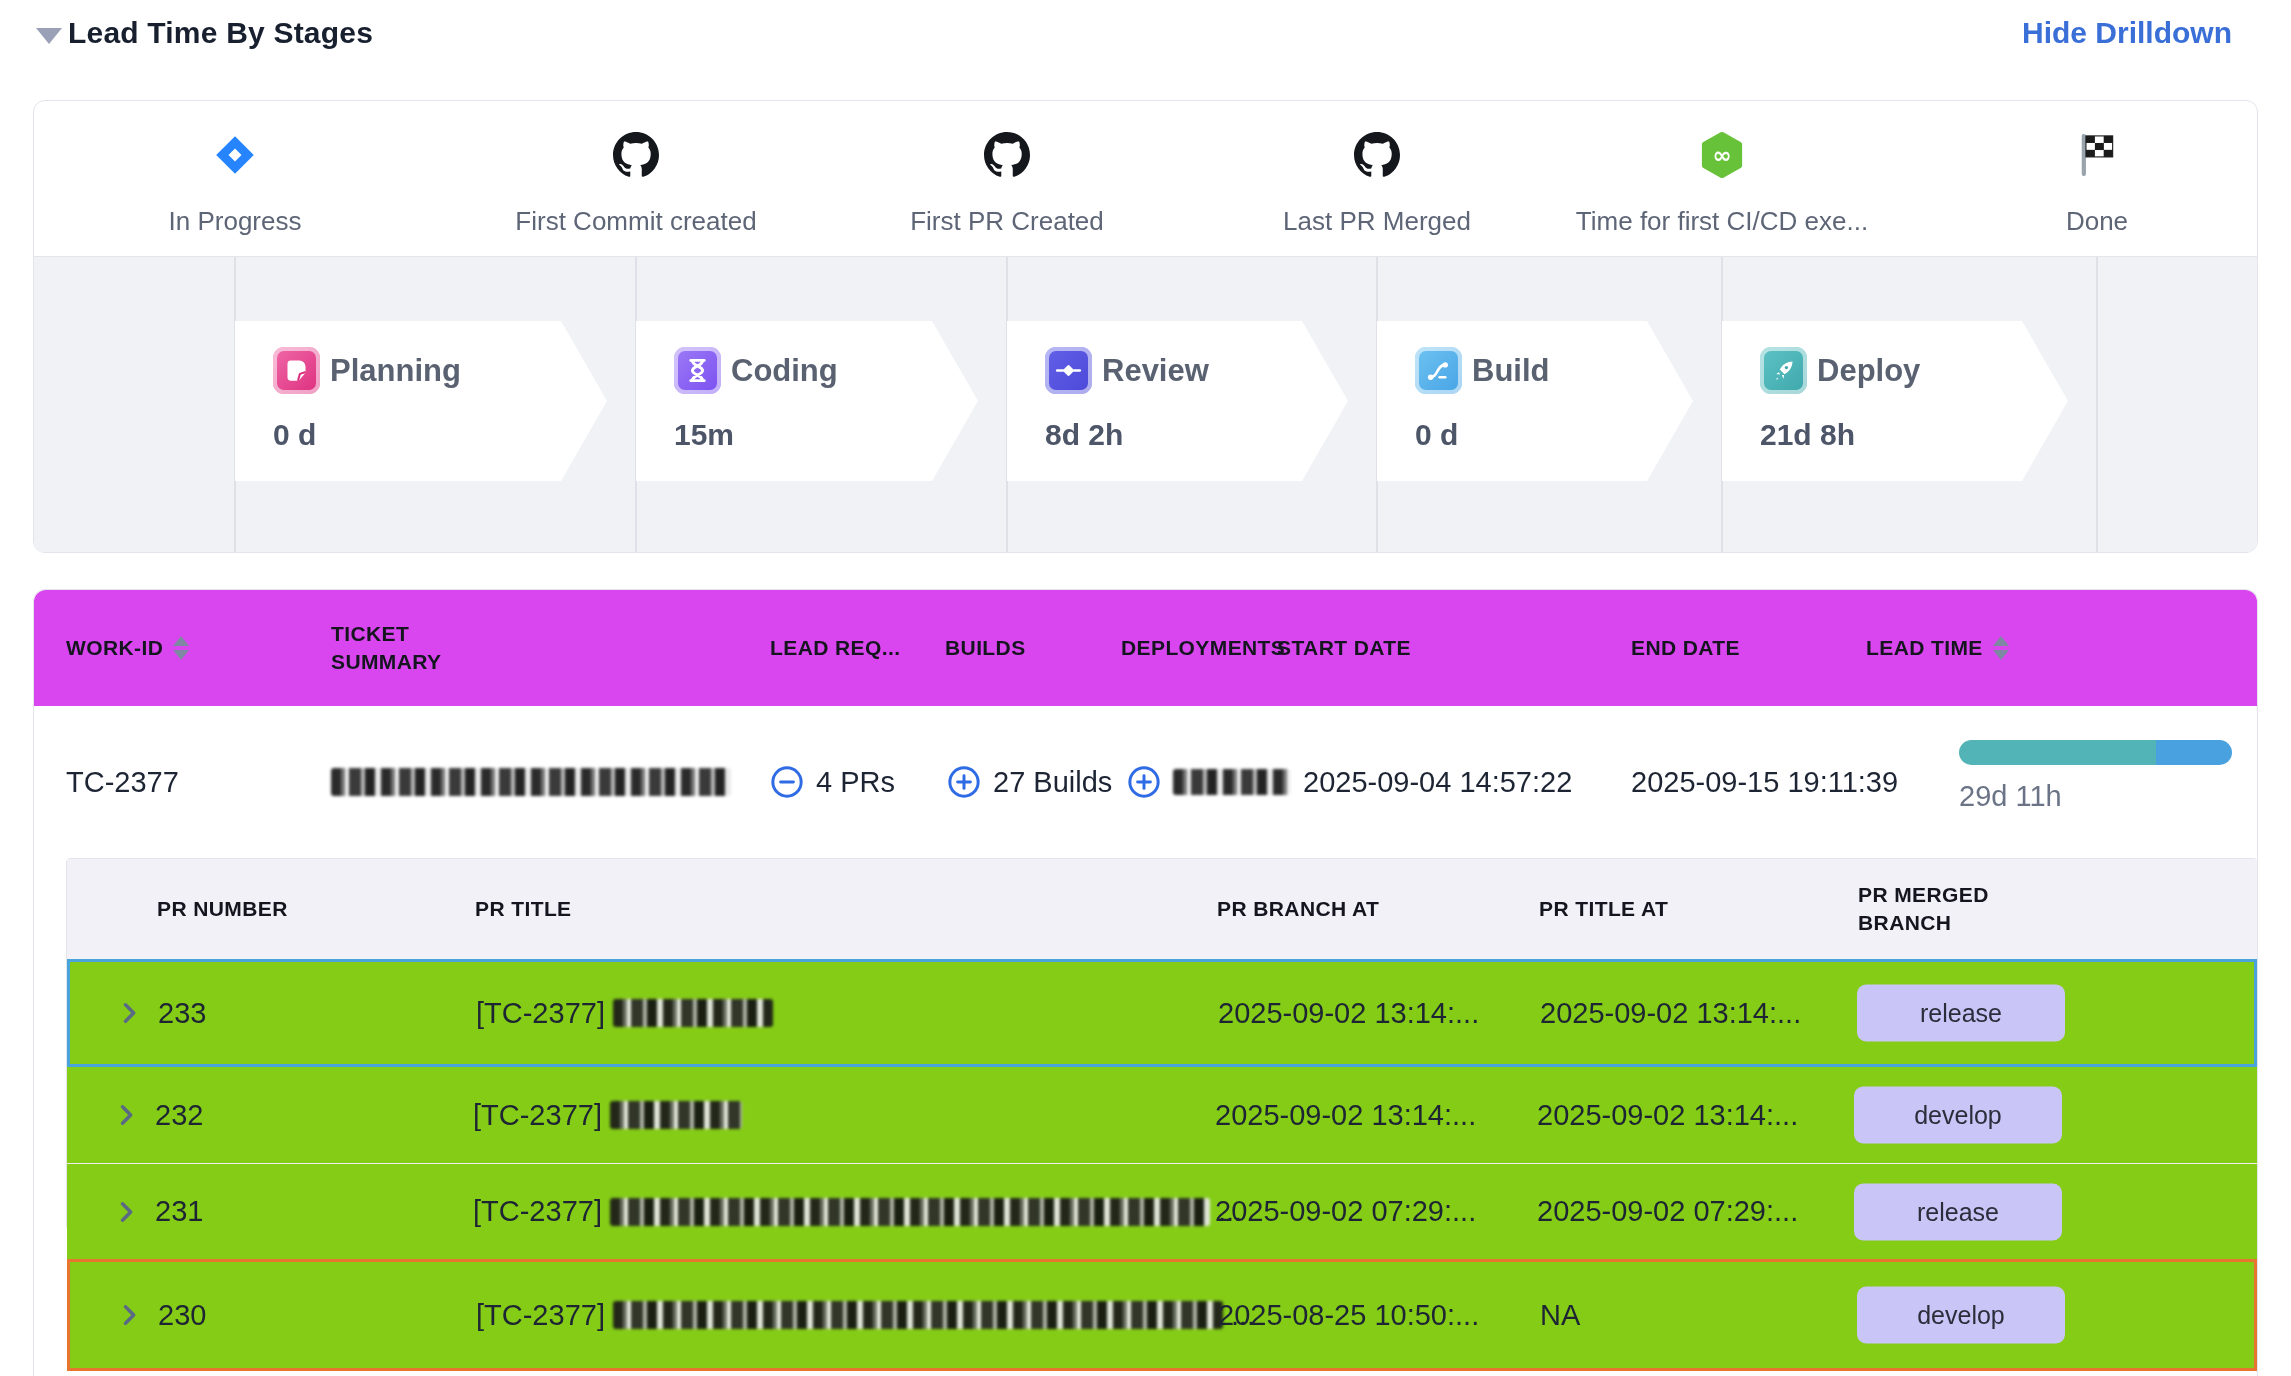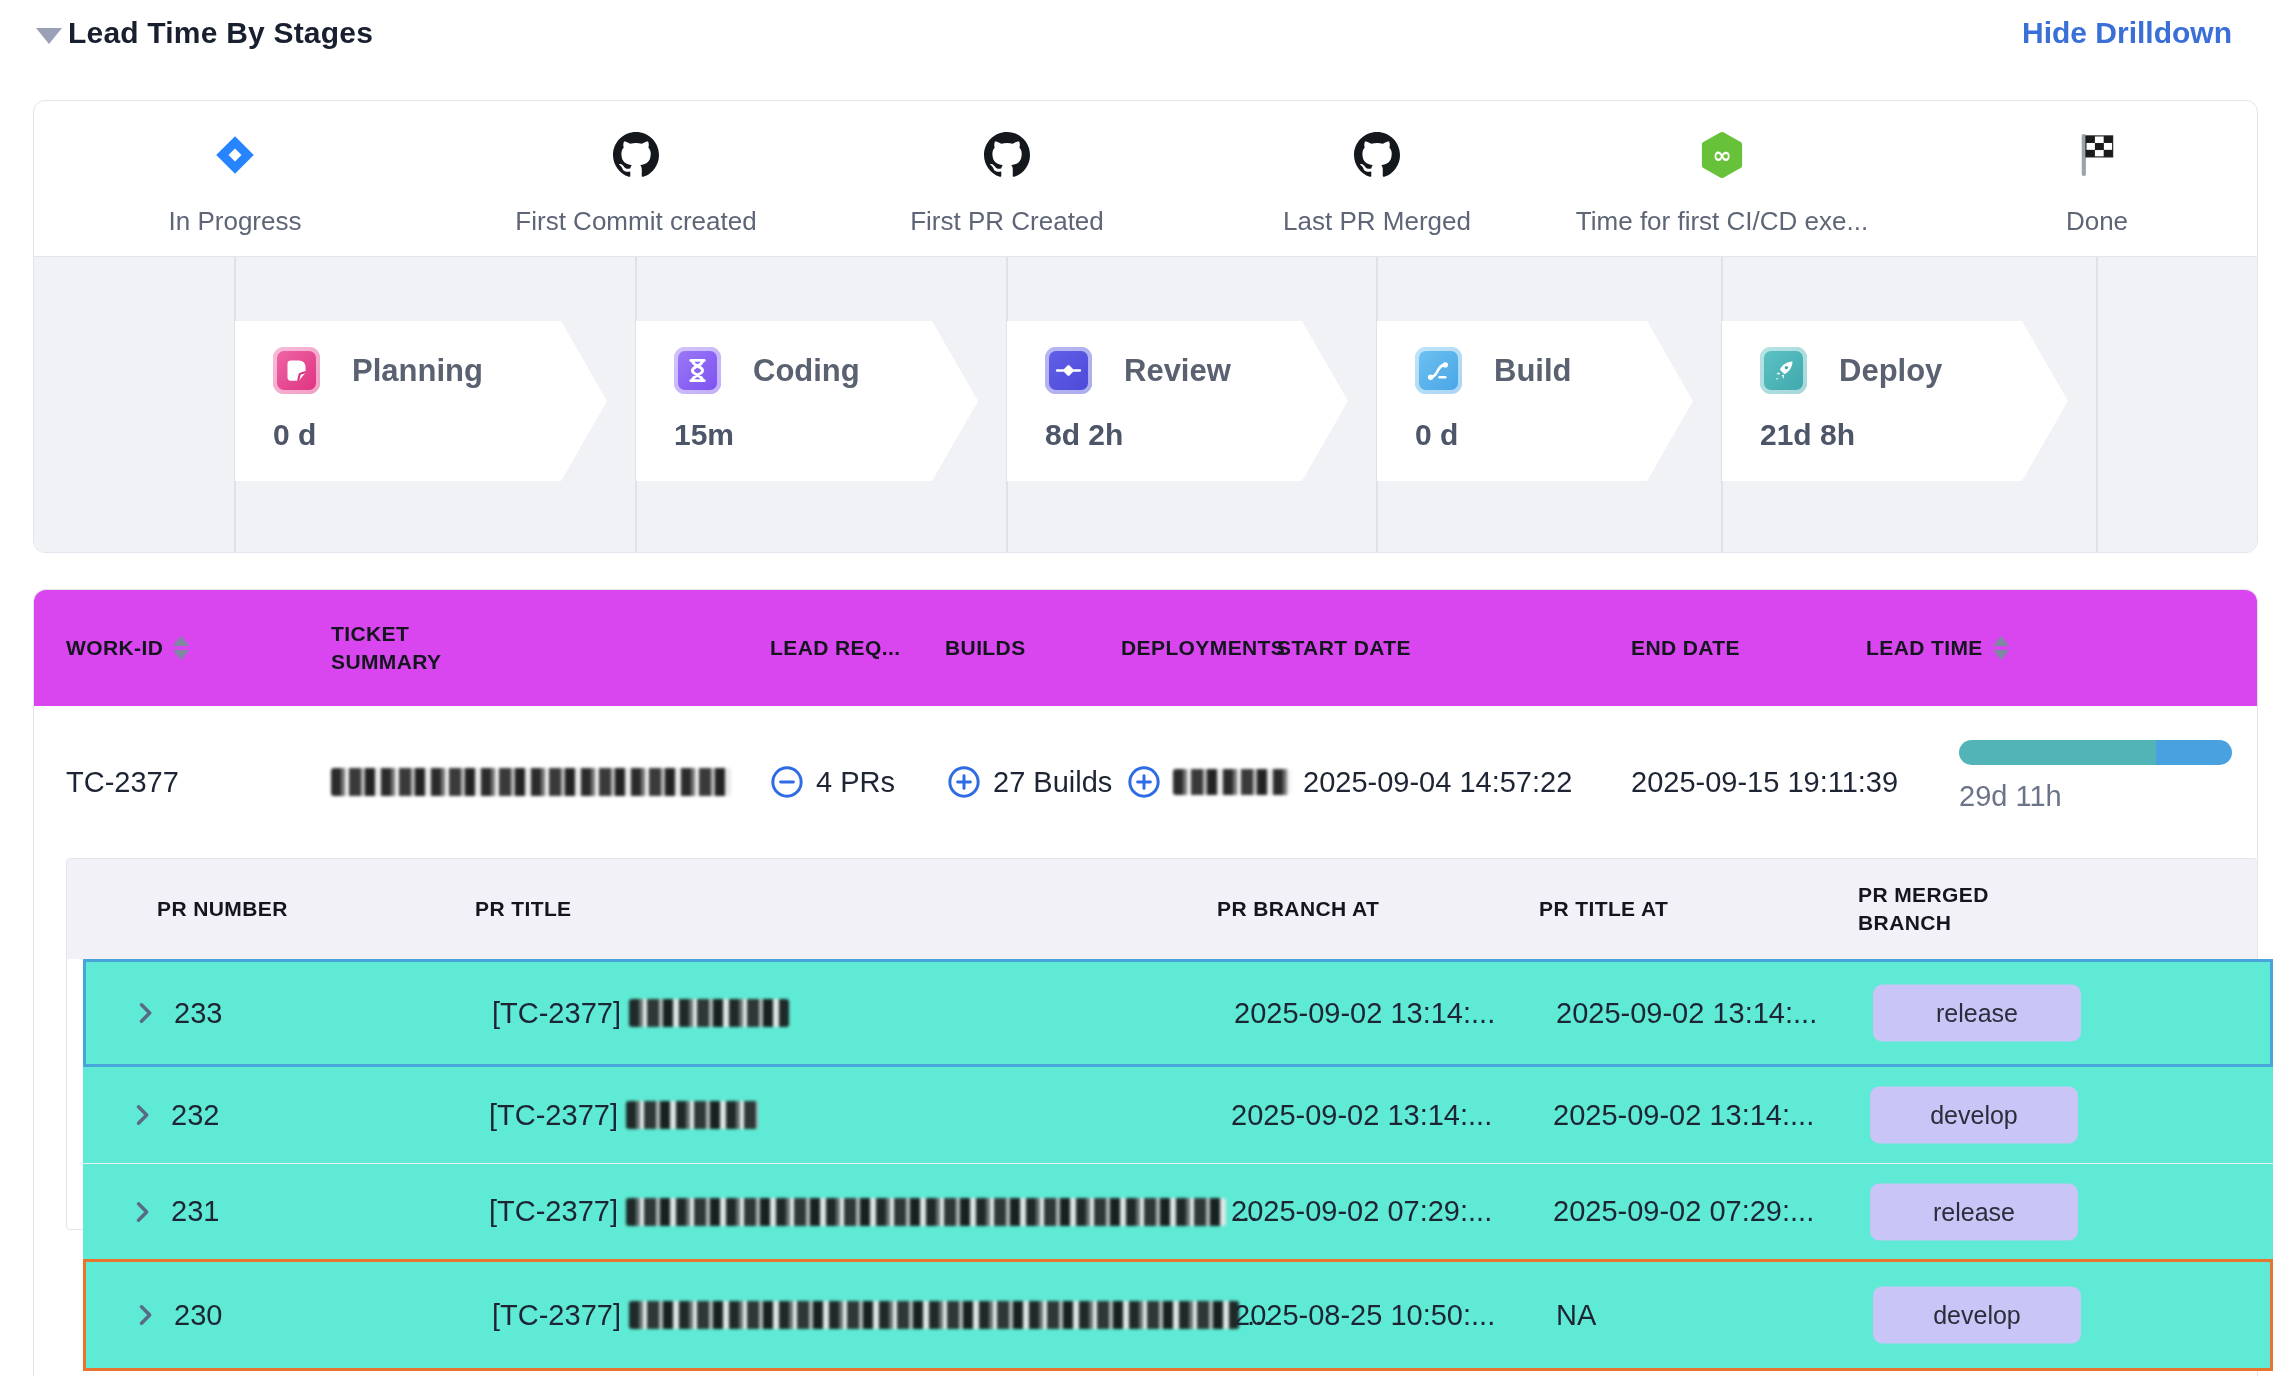--- a/index.html
+++ b/index.html
@@ -21,21 +21,21 @@
     background:#fff; border:1px solid #e3e4ec; border-radius:12px; overflow:hidden;}
   .milestone{ position:absolute; top:28px; transform:translateX(-50%); text-align:center; width:420px;}
   .milestone .m-ico{ display:inline-flex; height:52px; align-items:center; justify-content:center;}
   .milestone .m-label{ display:block; margin-top:24px; font-size:26px; color:#5d6576;}
   .stage-band{ position:absolute; left:0; top:155px; width:2225px; height:298px;
     background:#f1f2f6; border-top:1px solid #e4e5ea;}
   .vline{ position:absolute; top:0; bottom:0; width:2px; background:#e0e1e8;}
   .chev{ position:absolute; top:64px; height:160px; background:#fff;
     clip-path:polygon(0 0, calc(100% - 46px) 0, 100% 50%, calc(100% - 46px) 100%, 0 100%);
     padding:26px 0 0 38px;}
-  .chev-head{ display:flex; align-items:center; gap:32px;}
+  .chev-head{ display:flex; align-items:center; gap:10px;}
   .stage-ico{ width:47px; height:47px; border-radius:11px; display:flex; align-items:center; justify-content:center; box-shadow:0 0 0 4px rgba(255,255,255,.55) inset;}
   .st-planning{ background:linear-gradient(135deg,#f06aa8,#dd2e7e);}
   .st-coding{ background:linear-gradient(135deg,#9d7bf7,#7a4ff0);}
   .st-review{ background:linear-gradient(135deg,#6361e8,#4b48d8);}
   .st-build{ background:linear-gradient(135deg,#6fc3f0,#46a3e6);}
   .st-deploy{ background:linear-gradient(135deg,#5fc3c5,#3da7ab);}
   .chev-name{ font-size:31px; font-weight:700; color:#5a6272;}
   .chev-val{ margin-top:24px; font-size:30px; font-weight:700; color:#4d5568;}
 
   
@@ -62,21 +62,21 @@
   .leadbar .seg2{ width:28%; background:#49a2df;}
   .lead-label{ position:absolute; left:1925px; top:74px; font-size:29px; color:#6b7487;}
 
   
   .pr-table{ position:absolute; left:32px; top:268px; width:2192px; height:372px;
     border:1px solid #e3e4ec; border-radius:4px; background:#fff;}
   .pr-header{ position:absolute; left:0; top:0; width:100%; height:100px; background:#f1f1f7;}
   .pr-hcell{ position:absolute; top:0; height:100px; display:flex; align-items:center;
     font-size:21px; font-weight:700; color:#15151f; letter-spacing:.4px;}
   .pr-hcell.wrap{ width:150px; line-height:1.35;}
-  .pr-row{ position:absolute; left:16px; width:100%; height:103px; background:#5eead4;}
+  .pr-row{ position:absolute; left:0; width:100%; height:103px; background:#84cc16;}
   .pr-row.sep{ border-top:1px solid #ececf2;}
   .pr-row.hl-blue{ border:3px solid #4aa4dc; }
   .pr-row.hl-orange{ border:3px solid #e7742f; }
   .pr-cell{ position:absolute; top:0; height:100%; display:flex; align-items:center; gap:8px; font-size:29px; color:#1d2433;}
   .row-caret{ cursor:pointer; display:flex;}
   .badge{ position:absolute; top:50%; transform:translateY(-50%); left:1787px; width:208px; height:57px;
     background:#c9c5f7; border-radius:9px; display:flex; align-items:center; justify-content:center;
     font-size:25px; color:#2a2e3a; cursor:pointer;}
 </style>
 </head>

